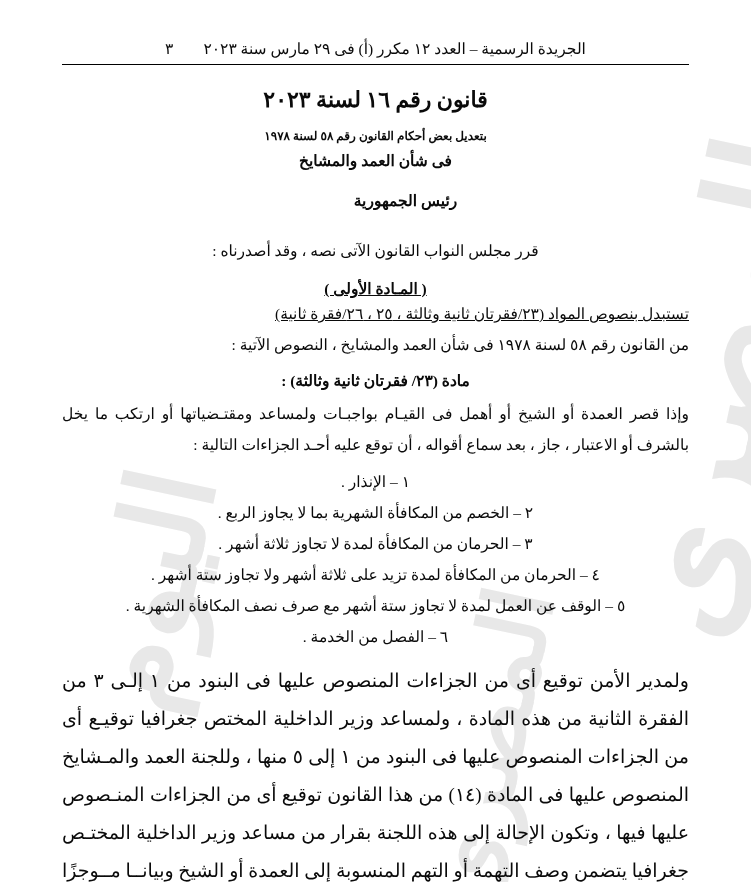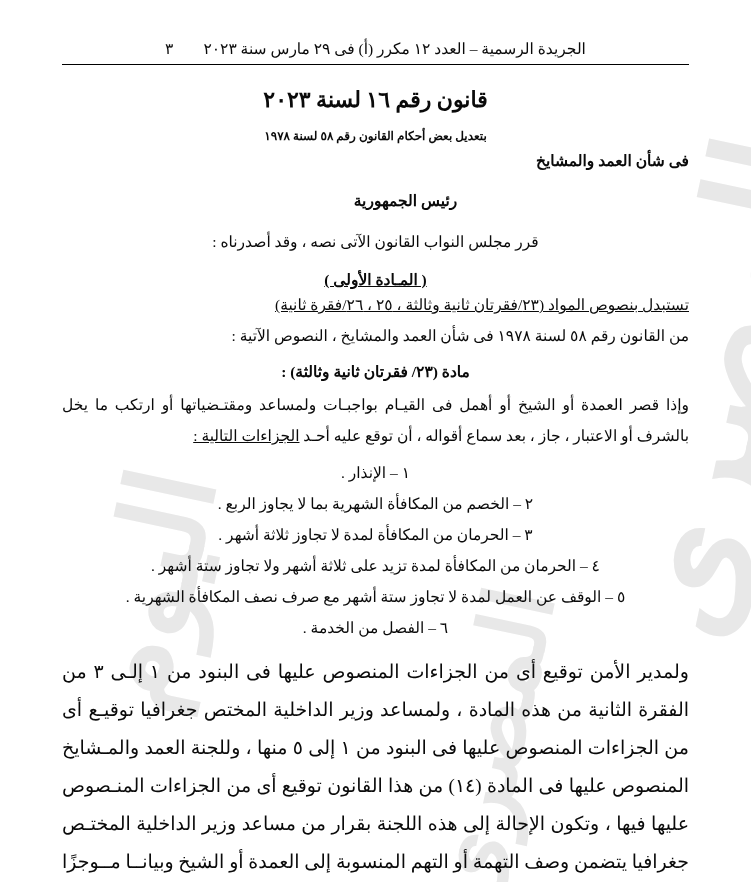--- a/index.html
+++ b/index.html
@@ -85,41 +85,41 @@
     margin-top: 22px;
     letter-spacing: 0.5px;
   }
   .law-sub1 {
     text-align: center;
     font-size: 12px;
     font-weight: bold;
     margin-top: 16px;
   }
   .law-sub2 {
-    text-align: right;
+    text-align: center;
     font-size: 15.5px;
     font-weight: bold;
     margin-top: 8px;
   }
 
   .issuer {
     margin-top: 22px;
     text-align: center;
     font-weight: bold;
     font-size: 15.5px;
     padding-left: 60px;
   }
   .issuer div { margin-bottom: 4px; }
 
   .para {
     font-size: 15.5px;
     line-height: 1.95;
     text-align: justify;
     text-align-last: right;
-    margin-top: 17px;
+    margin-top: 26px;
   }
   .para.center { text-align: center; text-align-last: center; }
 
   .article-head {
     text-align: center;
     font-size: 15.5px;
     font-weight: bold;
     margin-top: 14px;
   }
   .article-head .u { text-decoration: underline; text-align: center; }
@@ -140,21 +140,21 @@
     margin-top: 12px;
   }
 
   .body-para {
     font-size: 15.5px;
     line-height: 2.0;
     text-align: justify;
     text-align-last: right;
     margin-top: 8px;
   }
-  .body-para .ul { text-decoration: underline; }
+  .body-para .ul { }
 
   .list {
     margin: 6px 0 0 0;
     padding: 0;
     list-style: none;
     font-size: 15.5px;
     line-height: 2.0;
   }
   .list li {
     text-align: center;

